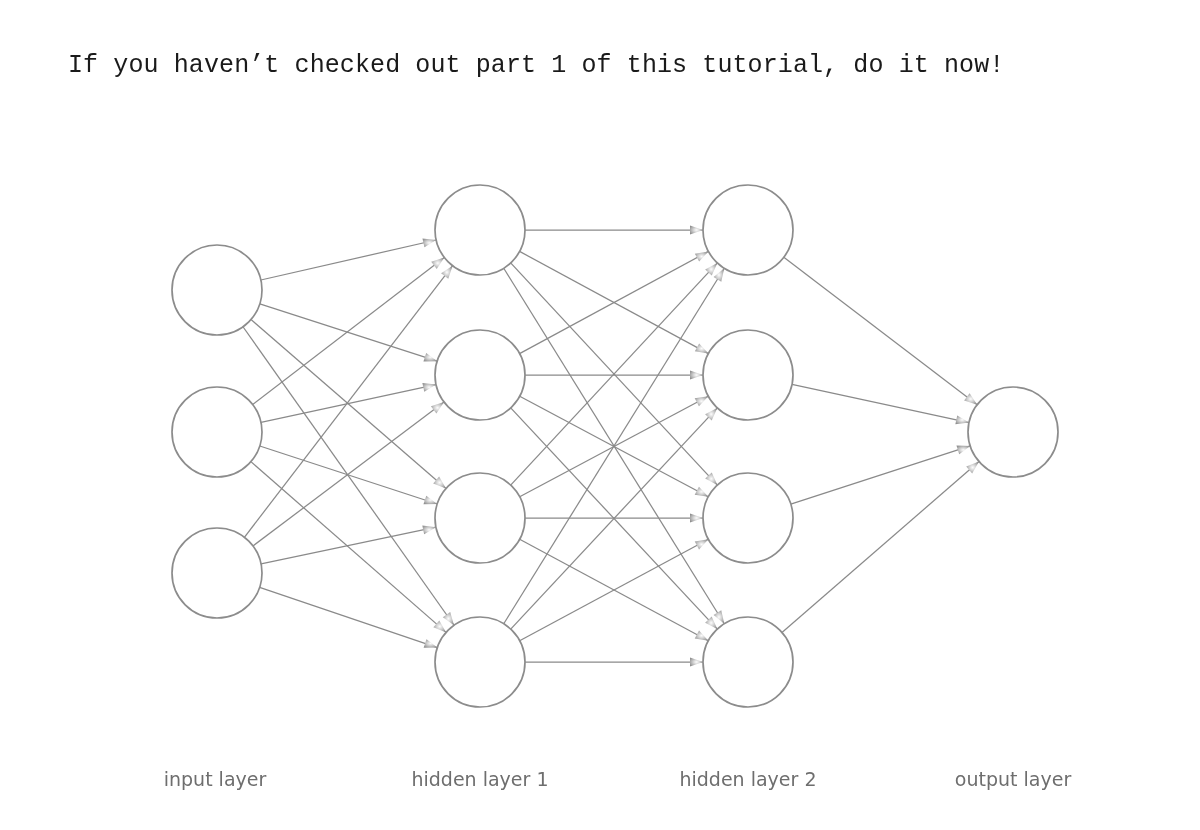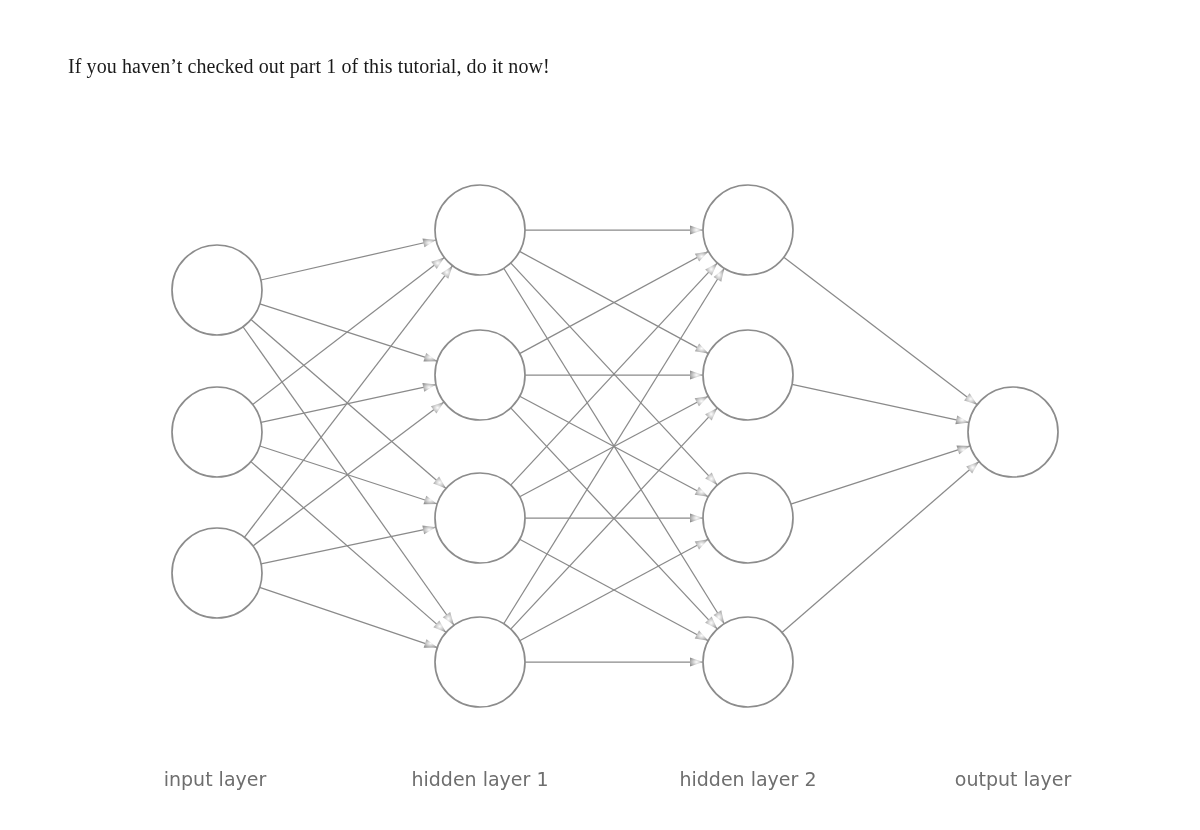--- a/index.html
+++ b/index.html
@@ -18,22 +18,22 @@
   #page {
     position: relative;
     width: 1200px;
     height: 830px;
     background: #ffffff;
   }
   #caption {
     position: absolute;
     left: 68px;
     top: 52px;
-    font-family: Liberation Serif, serif;
-    font-size: 20px;
+    font-family: Liberation Mono, monospace;
+    font-size: 25px;
     line-height: 28px;
     color: #1a1a1a;
     letter-spacing: 0.1px;
     white-space: nowrap;
   }
   #diagram {
     position: absolute;
     left: 0;
     top: 0;
     width: 1200px;

